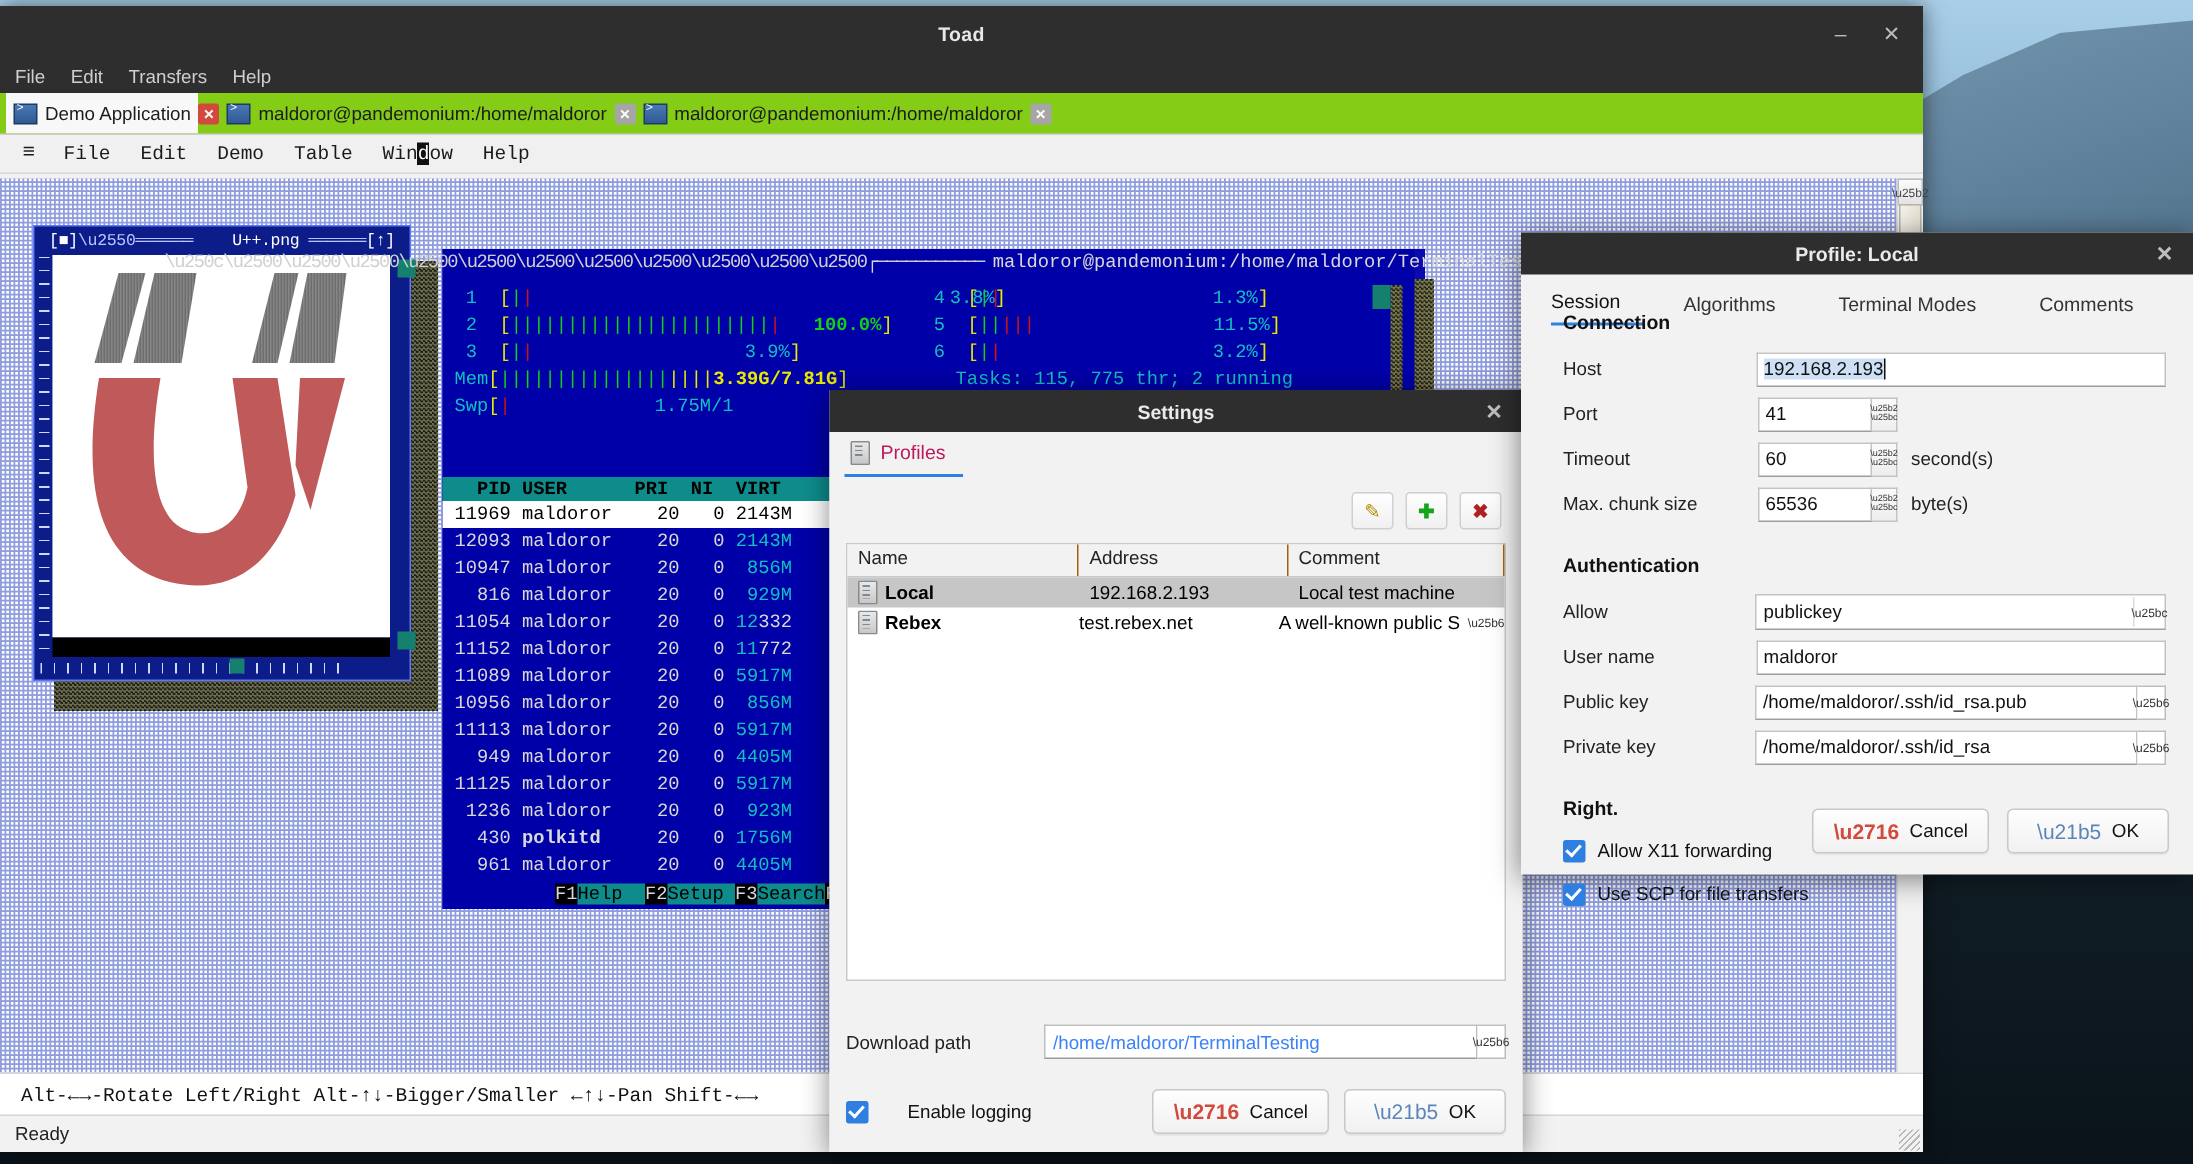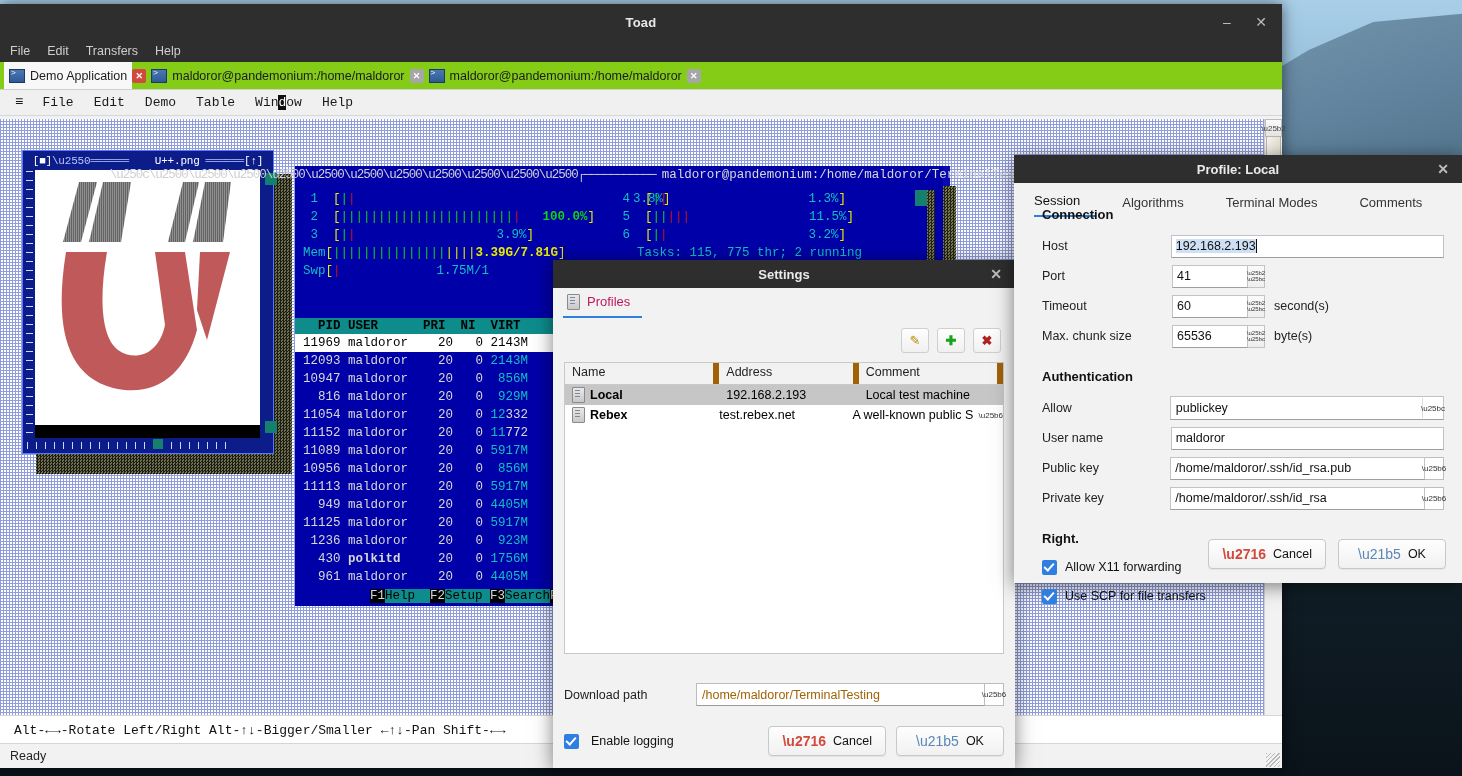--- a/index.html
+++ b/index.html
@@ -141,33 +141,33 @@
     background:repeating-linear-gradient(180deg,#7b8a99 0 1px,transparent 1px 3px);}
   .sbody{position:absolute;left:0;right:0;top:58px;bottom:0;background:#f2f2f2;}
   .toolrow{position:absolute;right:14px;top:10px;display:flex;gap:8px;}
   .tbtn{width:26px;height:23px;background:linear-gradient(180deg,#fefefe,#f0f0f0);border:1px solid #cfcfcf;
     border-radius:3px;display:flex;align-items:center;justify-content:center;font-size:13px;cursor:pointer;}
   .tbtn.pen{color:#b58900;}
   .tbtn.plus{color:#17a317;font-weight:bold;}
   .tbtn.del{color:#b02020;font-weight:bold;}
   .grid{position:absolute;left:11px;right:11px;top:44px;height:290px;background:#fff;border:1px solid #c9c9c9;}
   .ghead{display:flex;height:21px;background:#f2f2f2;border-bottom:1px solid #c9c9c9;font-size:12.5px;color:#222;}
-  .ghead div{padding:2px 0 0 7px;border-right:6px solid #a16207;box-sizing:border-box;}
+  .ghead div{padding:2px 0 0 7px;border-right:1px solid #a16207;box-sizing:border-box;}
   .grow{display:flex;height:20px;font-size:12.5px;align-items:center;}
   .grow.sel{background:#c6c6c6;}
   .grow .c{padding-left:7px;box-sizing:border-box;overflow:hidden;white-space:nowrap;display:flex;align-items:center;gap:5px;}
   .grow .c.b{font-weight:bold;}
   .dlpath{position:absolute;left:11px;right:11px;bottom:62px;display:flex;align-items:center;font-size:12.5px;}
   .dlpath label{width:132px;color:#222;}
   .fld{flex:1;height:21px;background:#fff;border:1px solid #bdbdbd;border-bottom-color:#9a9a9a;
-    display:flex;align-items:center;padding:0 0 0 5px;font-size:12.5px;color:#a16207;}
+    display:flex;align-items:center;padding:0 0 0 5px;font-size:12.5px;color:#3b82f6;}
   .fldbtn{width:18px;height:21px;border:1px solid #bdbdbd;border-left:none;background:#fff;
     display:flex;align-items:center;justify-content:center;font-size:8px;color:#333;cursor:pointer;}
   .dfoot{position:absolute;left:11px;right:11px;bottom:12px;height:30px;display:flex;align-items:center;}
-  .chk{display:flex;align-items:center;gap:12px;font-size:12.5px;color:#111;cursor:pointer;}
+  .chk{display:flex;align-items:center;gap:26px;font-size:12.5px;color:#111;cursor:pointer;}
   .cbox{width:15px;height:15px;background:#2f7fe0;border-radius:2px;position:relative;flex:none;}
   .cbox:after{content:"";position:absolute;left:4px;top:1px;width:4px;height:8px;border:solid #fff;
     border-width:0 2px 2px 0;transform:rotate(42deg);}
   .btn{height:28px;min-width:80px;background:linear-gradient(180deg,#fefefe,#f1f1f1);border:1px solid #c8c8c8;
     border-radius:4px;display:flex;align-items:center;justify-content:center;gap:7px;font-size:12.5px;color:#111;
     padding:0 13px;cursor:pointer;box-shadow:0 1px 1px rgba(0,0,0,.06);}
   .xicon{color:#d24a3d;font-weight:bold;font-size:14px;}
   .okicon{color:#5b86b8;font-size:14px;}
 
   

